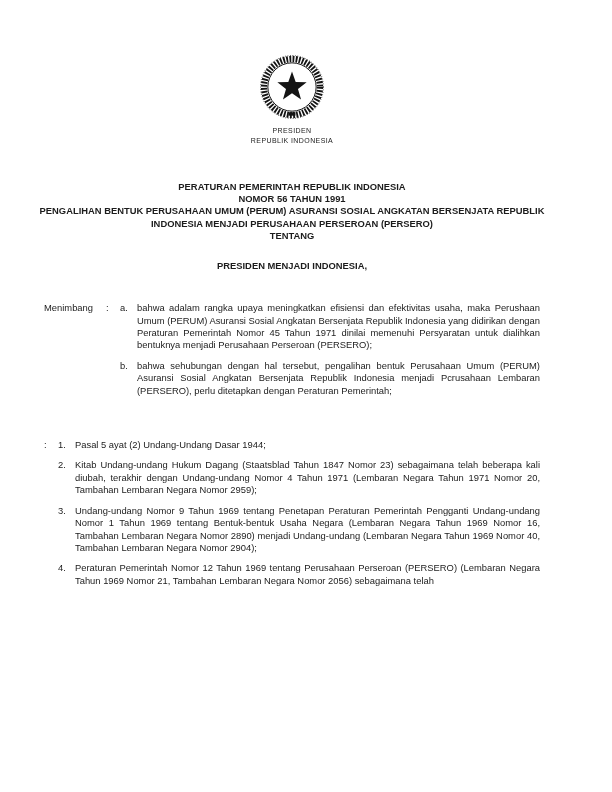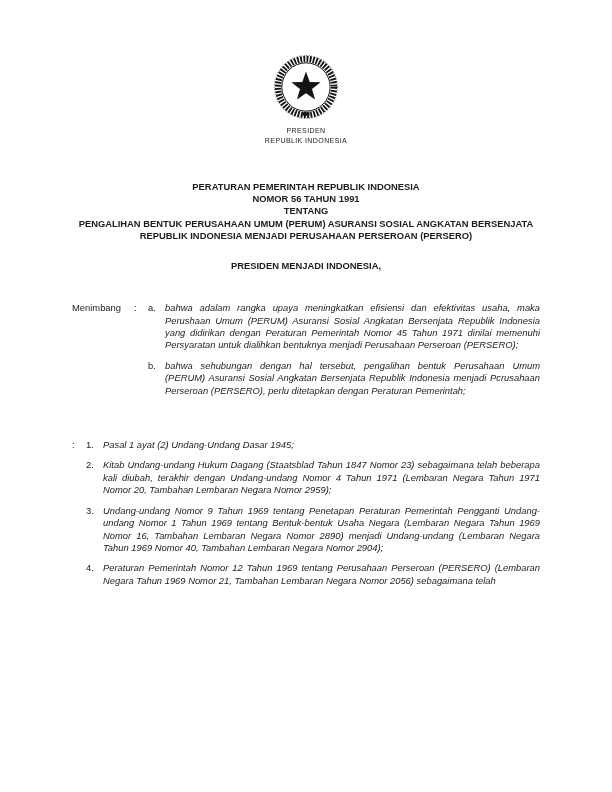--- a/index.html
+++ b/index.html
@@ -3,21 +3,21 @@
 <meta charset="utf-8">
 <style>
   * { margin: 0; padding: 0; box-sizing: border-box; }
   html, body { background: #ffffff; }
   body { font-family: "Liberation Sans", sans-serif; }
   .page {
     width: 612px; height: 792px;
     background: #ffffff;
     margin: 0 auto;
     color: #1c1c1c;
-    padding: 52px 72px 40px 72px;
+    padding: 52px 72px 40px 44px;
     overflow: hidden;
     position: relative;
   }
   .emblem-wrap { text-align: center; }
   .emblem-wrap svg { width: 70px; height: 70px; display: inline-block; }
   .emblem-caption { font-size: 7px; line-height: 9.5px; letter-spacing: 0.4px; color: #222; }
   .title-block {
     margin-top: 36px;
     text-align: center;
     font-weight: bold;
@@ -33,21 +33,21 @@
     line-height: 12.2px;
   }
   .considerans { margin-top: 30px; font-size: 9.4px; line-height: 12.4px; }
   .clause-row { display: flex; justify-content: center; }
   .clause-label { width: 62px; flex: 0 0 62px; }
   .clause-colon { width: 14px; flex: 0 0 14px; text-align: left; }
   .clause-items { flex: 1 1 auto; }
   .clause-item { display: flex; margin-bottom: 8px; }
   .clause-item:last-child { margin-bottom: 0; }
   .clause-marker { width: 17px; flex: 0 0 17px; }
-  .clause-text { flex: 1 1 auto; text-align: justify; font-style: italic; }
+  .clause-text { flex: 1 1 auto; text-align: justify; }
   .section-gap { margin-top: 42px; }
 </style>
 </head>
 <body>
 
 <div class="page">
 
   <div class="emblem-wrap">
     <span>
       <svg viewBox="0 0 100 100" aria-hidden="true">
@@ -61,50 +61,50 @@
         <rect x="45" y="86" width="10" height="5" fill="#141414"></rect>
       </svg>
     </span>
     <div class="emblem-caption">PRESIDEN</div>
     <div class="emblem-caption">REPUBLIK INDONESIA</div>
   </div>
 
   <div class="title-block">
     <div class="t-line">PERATURAN PEMERINTAH REPUBLIK INDONESIA</div>
     <div class="t-line">NOMOR 56 TAHUN 1991</div>
+    <div class="t-line">PENGALIHAN BENTUK PERUSAHAAN UMUM (PERUM) ASURANSI SOSIAL ANGKATAN BERSENJATA REPUBLIK INDONESIA MENJADI PERUSAHAAN PERSEROAN (PERSERO)</div>
     <div class="t-line">TENTANG</div>
-    <div class="t-line">PENGALIHAN BENTUK PERUSAHAAN UMUM (PERUM) ASURANSI SOSIAL ANGKATAN BERSENJATA REPUBLIK INDONESIA MENJADI PERUSAHAAN PERSEROAN (PERSERO)</div>
   </div>
 
   <div class="actor-heading">PRESIDEN MENJADI INDONESIA,</div>
 
   <div class="considerans">
     <div class="clause-row">
       <div class="clause-label">Menimbang</div>
       <div class="clause-colon">:</div>
       <div class="clause-items">
         <div class="clause-item">
           <div class="clause-marker">a.</div>
           <div class="clause-text">bahwa adalam rangka upaya meningkatkan efisiensi dan efektivitas usaha, maka Perushaan Umum (PERUM) Asuransi Sosial Angkatan Bersenjata Republik Indonesia yang didirikan dengan Peraturan Pemerintah Nomor 45 Tahun 1971 dinilai memenuhi Persyaratan untuk dialihkan bentuknya menjadi Perusahaan Perseroan (PERSERO);</div>
         </div>
         <div class="clause-item">
           <div class="clause-marker">b.</div>
-          <div class="clause-text">bahwa sehubungan dengan hal tersebut, pengalihan bentuk Perusahaan Umum (PERUM) Asuransi Sosial Angkatan Bersenjata Republik Indonesia menjadi Pcrusahaan Perseroan (PERSERO), perlu ditetapkan dengan Peraturan Pemerintah;</div>
+          <div class="clause-text">bahwa sehubungan dengan hal tersebut, pengalihan bentuk Perusahaan Umum (PERUM) Asuransi Sosial Angkatan Bersenjata Republik Indonesia menjadi Pcrusahaan Lembaran (PERSERO), perlu ditetapkan dengan Peraturan Pemerintah;</div>
         </div>
       </div>
     </div>
   </div>
 
   <div class="considerans section-gap">
     <div class="clause-row">
       <div class="clause-colon">:</div>
       <div class="clause-items">
         <div class="clause-item">
           <div class="clause-marker">1.</div>
-          <div class="clause-text">Pasal 1 ayat (2) Undang-Undang Dasar 1945;</div>
+          <div class="clause-text">Pasal 5 ayat (2) Undang-Undang Dasar 1944;</div>
         </div>
         <div class="clause-item">
           <div class="clause-marker">2.</div>
           <div class="clause-text">Kitab Undang-undang Hukum Dagang (Staatsblad Tahun 1847 Nomor 23) sebagaimana telah beberapa kali diubah, terakhir dengan Undang-undang Nomor 4 Tahun 1971 (Lembaran Negara Tahun 1971 Nomor 20, Tambahan Lembaran Negara Nomor 2959);</div>
         </div>
         <div class="clause-item">
           <div class="clause-marker">3.</div>
           <div class="clause-text">Undang-undang Nomor 9 Tahun 1969 tentang Penetapan Peraturan Pemerintah Pengganti Undang-undang Nomor 1 Tahun 1969 tentang Bentuk-bentuk Usaha Negara (Lembaran Negara Tahun 1969 Nomor 16, Tambahan Lembaran Negara Nomor 2890) menjadi Undang-undang (Lembaran Negara Tahun 1969 Nomor 40, Tambahan Lembaran Negara Nomor 2904);</div>
         </div>
         <div class="clause-item">

